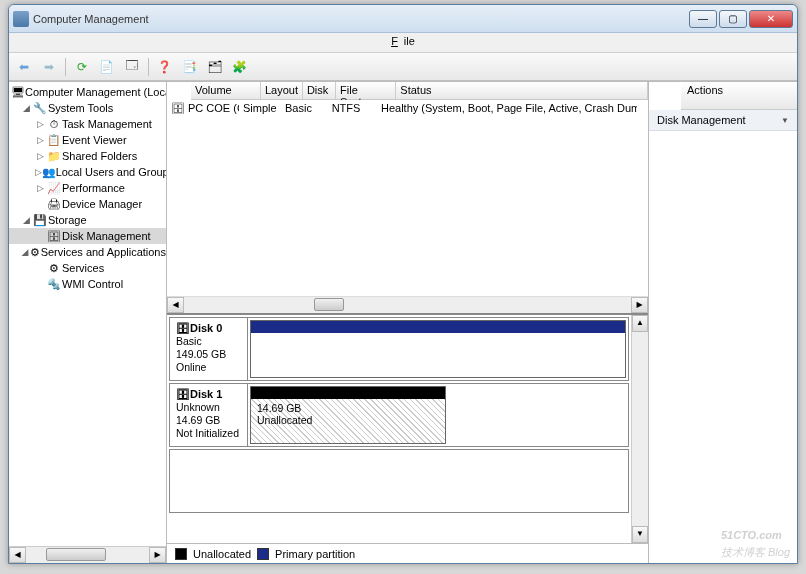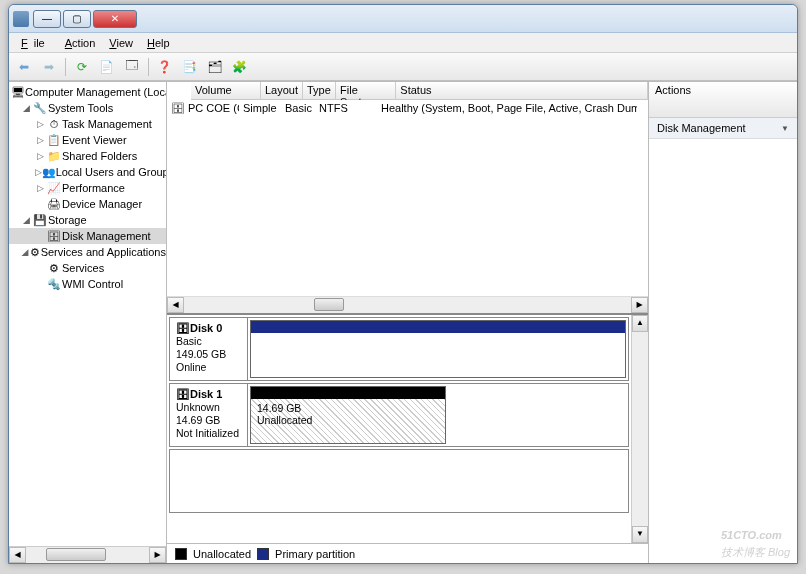--- a/index.html
+++ b/index.html
@@ -7,21 +7,21 @@
 
 .window { position: absolute; left: 8px; top: 4px; width: 790px; height: 560px; background: #fff; border: 1px solid #5a7ea0; border-radius: 6px 6px 0 0; box-shadow: 0 0 6px rgba(0,0,0,0.3); display: flex; flex-direction: column; }
 
 .titlebar { height: 28px; background: linear-gradient(#e6eef7,#cfdff0); border-bottom: 1px solid #a9c0d8; display: flex; align-items: center; padding: 0 4px; border-radius: 6px 6px 0 0; }
 .titlebar .ticon { width: 16px; height: 16px; margin-right: 4px; background: linear-gradient(#7aa0c8,#4a78a8); border-radius: 2px; }
 .titlebar .title { flex: 1; color: #333; }
 .titlebar .winbtns { display: flex; gap: 2px; }
 .winbtn { width: 28px; height: 18px; border: 1px solid #5c7a98; border-radius: 3px; display: flex; align-items: center; justify-content: center; font-size: 10px; background: linear-gradient(#f4f8fc,#cddbec); }
 .winbtn.close { background: linear-gradient(#e88,#c33); color: #fff; width: 44px; }
 
-.menubar { height: 20px; background: #f0f0f0; border-bottom: 1px solid #d0d0d0; display: flex; align-items: center; padding-left: 6px; gap: 2px; }
+.menubar { height: 20px; background: #f0f0f0; border-bottom: 1px solid #d0d0d0; display: flex; align-items: center; padding-left: 6px; gap: 2px; flex-direction: column; }
 .menubar span { padding: 2px 6px; cursor: default; }
 .menubar u { text-decoration: underline; }
 
 .toolbar { height: 28px; background: linear-gradient(#fafafa,#e8e8e8); border-bottom: 1px solid #c0c0c0; display: flex; align-items: center; padding-left: 4px; gap: 3px; }
 .tbtn { width: 22px; height: 22px; border: 1px solid transparent; border-radius: 3px; display: flex; align-items: center; justify-content: center; font-size: 12px; }
 .tsep { width: 1px; height: 18px; background: #c0c0c0; margin: 0 2px; }
 
 .content { flex: 1; display: flex; border-top: 1px solid #bbb; overflow: hidden; }
 
 .tree { width: 158px; background: #fff; border-right: 1px solid #bbb; overflow: hidden; padding-top: 2px; display: flex; flex-direction: column; }
@@ -60,34 +60,35 @@
 .volbody { flex: 1; padding: 3px 6px; font-size: 10.5px; line-height: 12px; }
 .hatch { background: repeating-linear-gradient(45deg, #fff, #fff 3px, #ccc 3px, #ccc 4px); }
 .gvscroll { width: 17px; background: #f0f0f0; border-left: 1px solid #ccc; display: flex; flex-direction: column; }
 .gvscroll .arrow { height: 17px; background: linear-gradient(#f8f8f8,#ddd); border: 1px solid #bbb; text-align: center; font-size: 8px; line-height: 13px; }
 .gvscroll .track { flex: 1; background: #eee; }
 
 .legend { height: 20px; border-top: 1px solid #bbb; display: flex; align-items: center; padding-left: 8px; gap: 6px; font-size: 11px; }
 .swatch { width: 12px; height: 12px; border: 1px solid #333; display: inline-block; }
 
 .actions { width: 148px; background: #fff; display: flex; flex-direction: column; }
-.actions .ahdr { height: 36px; background: linear-gradient(#fff,#e8e8e8); border-bottom: 1px solid #ccc; padding: 2px 6px; font-weight: normal; }
+.actions .ahdr { height: 28px; background: linear-gradient(#fff,#e8e8e8); border-bottom: 1px solid #ccc; padding: 2px 6px; font-weight: normal; margin-left: 32px; }
 .actions .aitem { background: #eef2f7; border-bottom: 1px solid #d8dde4; padding: 4px 8px; display: flex; justify-content: space-between; align-items: center; }
 .actions .aitem .arr { font-size: 8px; color: #555; }
 
 .watermark { position: absolute; right: 16px; bottom: 14px; color: rgba(120,120,120,0.35); font-size: 22px; font-weight: bold; font-style: italic; pointer-events: none; }
 .watermark small { display: block; font-size: 11px; font-weight: normal; text-align: center; }
 </style>
 </head>
 <body>
 
 <div class="window">
 
   <div class="titlebar">
     <div class="ticon"></div>
+    <div class="title">Computer Management</div>
     <div class="winbtns">
       <div class="winbtn">—</div>
       <div class="winbtn">▢</div>
       <div class="winbtn close">✕</div>
     </div>
   </div>
 
   <div class="menubar">
     <span><u>F</u><span>ile</span></span>
     <span><u>A</u>ction</span>
@@ -185,30 +186,30 @@
             <div class="thumb"></div>
           </div>
         <div class="arrow">▶</div>
       </div>
     </div>
 
     <div class="center">
       <div class="listhdr" id="listhdr">
           <div class="col" style="width: 72px;">Volume</div>
           <div class="col" style="width: 42px;">Layout</div>
-          <div class="col" style="width: 34px;">Type</div>
+          <div class="col" style="width: 34px;">Disk</div>
           <div class="col" style="width: 62px;">File System</div>
           <div class="col" style="width: 260px;">Status</div>
         </div>
       <div class="listarea" id="listarea">
           <div class="listrow">
             <div class="cell" style="width: 72px;">🗄 PC COE (C:)</div>
             <div class="cell" style="width: 42px;">Simple</div>
             <div class="cell" style="width: 34px;">Basic</div>
-            <div class="cell" style="width: 62px;">NTFS</div>
+            <div class="cell" style="width: 62px; text-align: center;">NTFS</div>
             <div class="cell" style="width: 260px;">Healthy (System, Boot, Page File, Active, Crash Dump, Primary P</div>
           </div>
         </div>
       <div class="list-scroll">
         <div class="arrow">◀</div>
         <div class="track">
             <div class="thumb"></div>
           </div>
         <div class="arrow">▶</div>
       </div>

